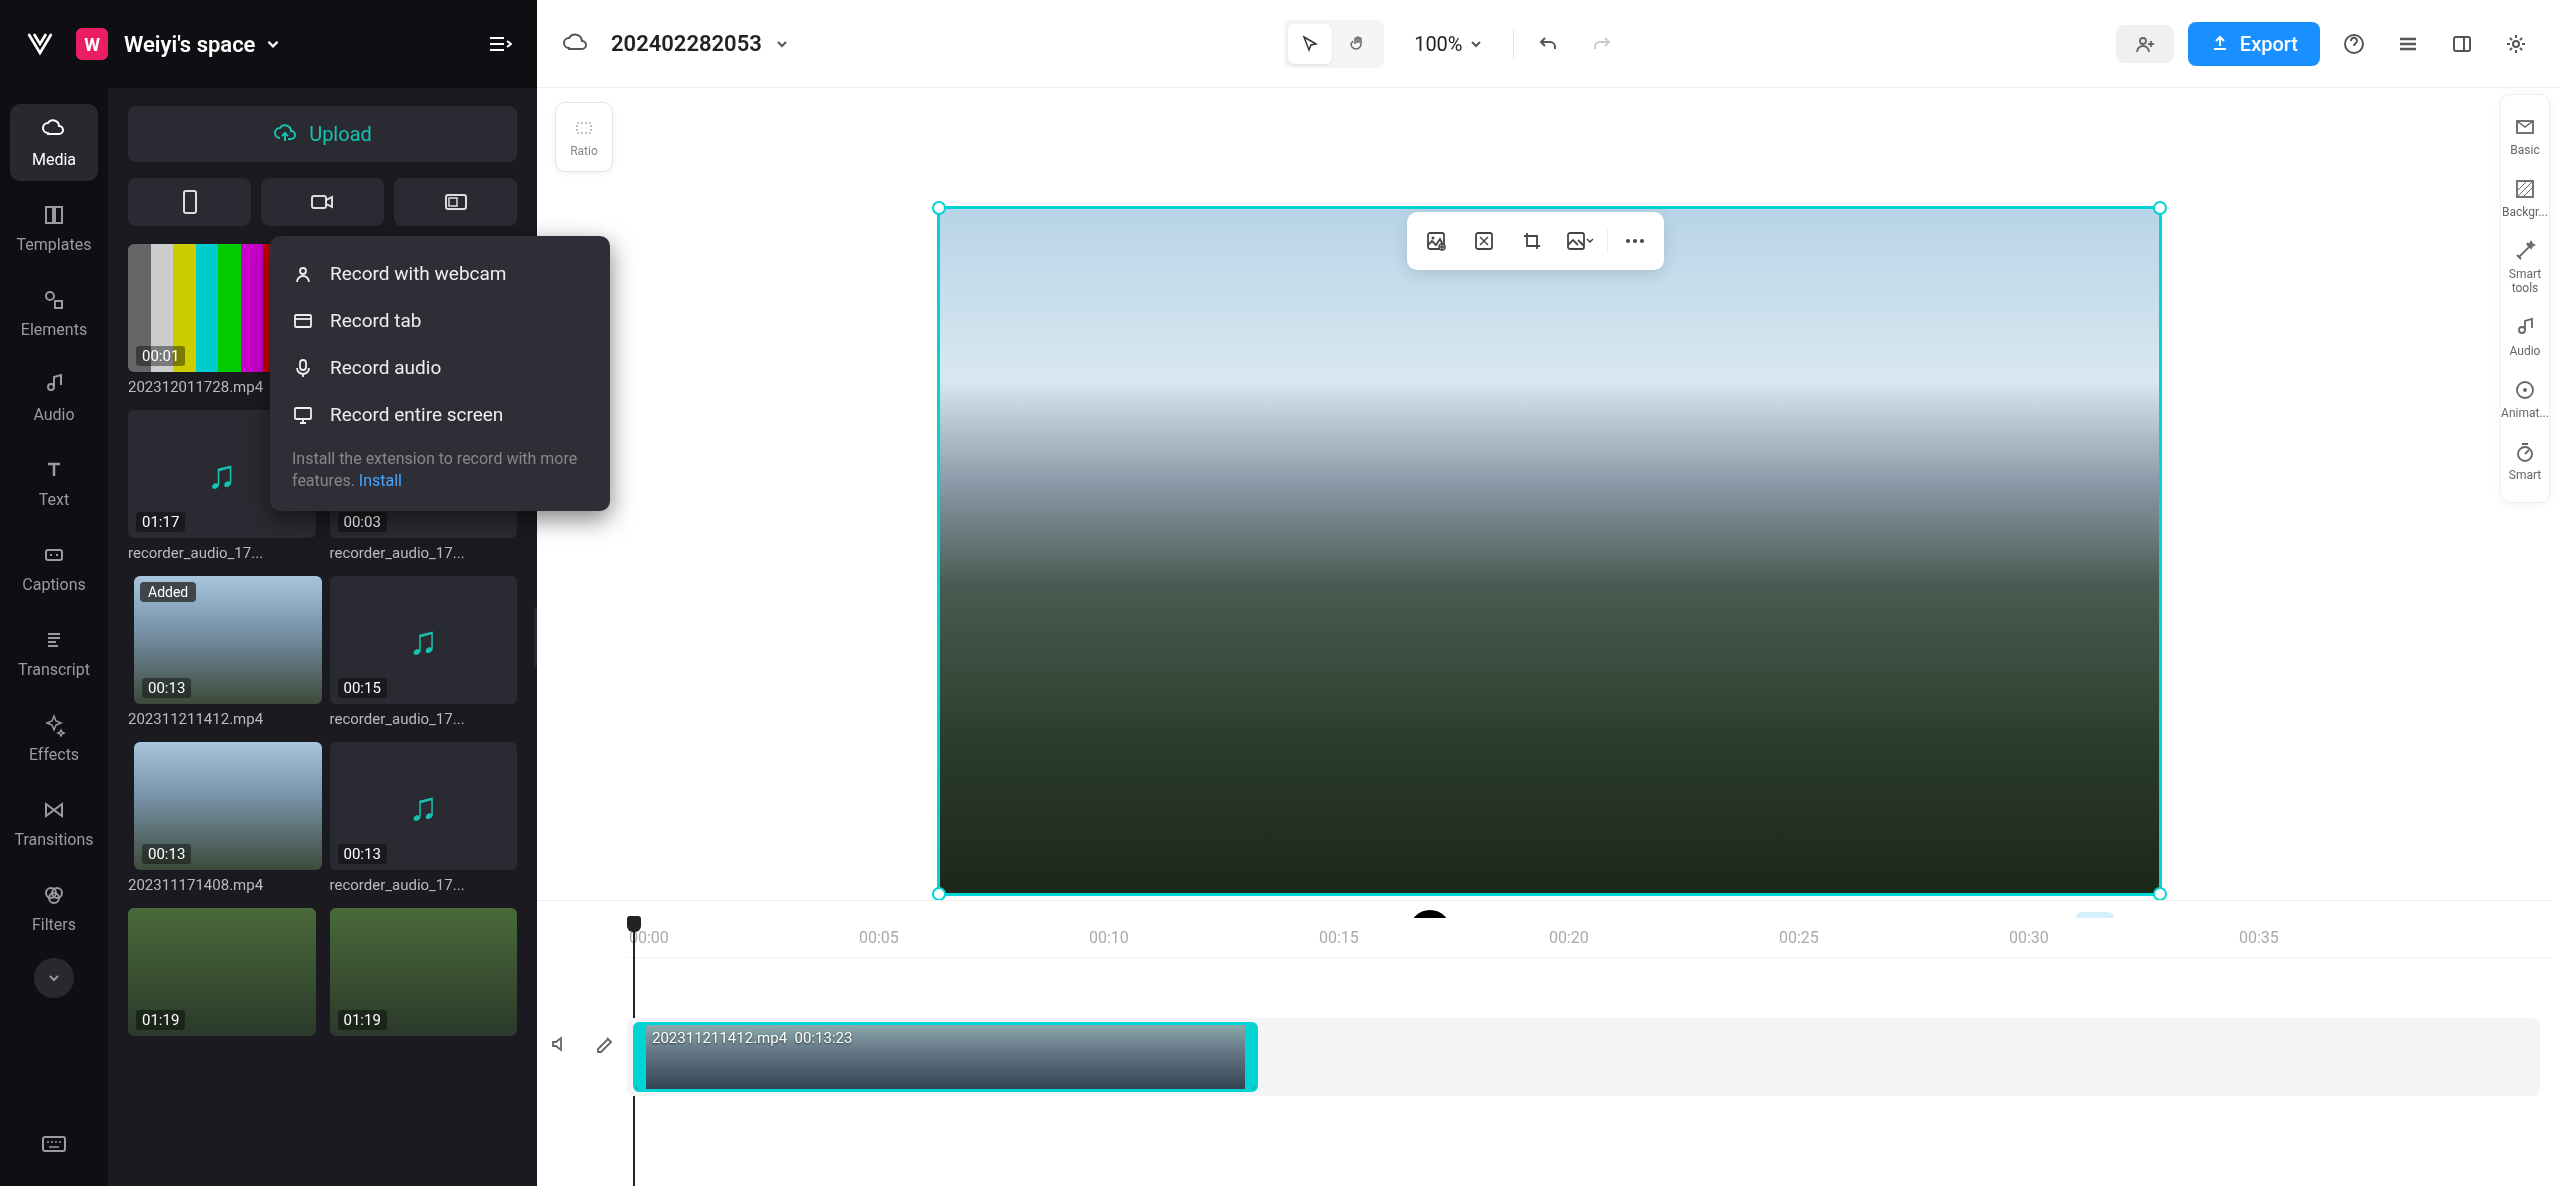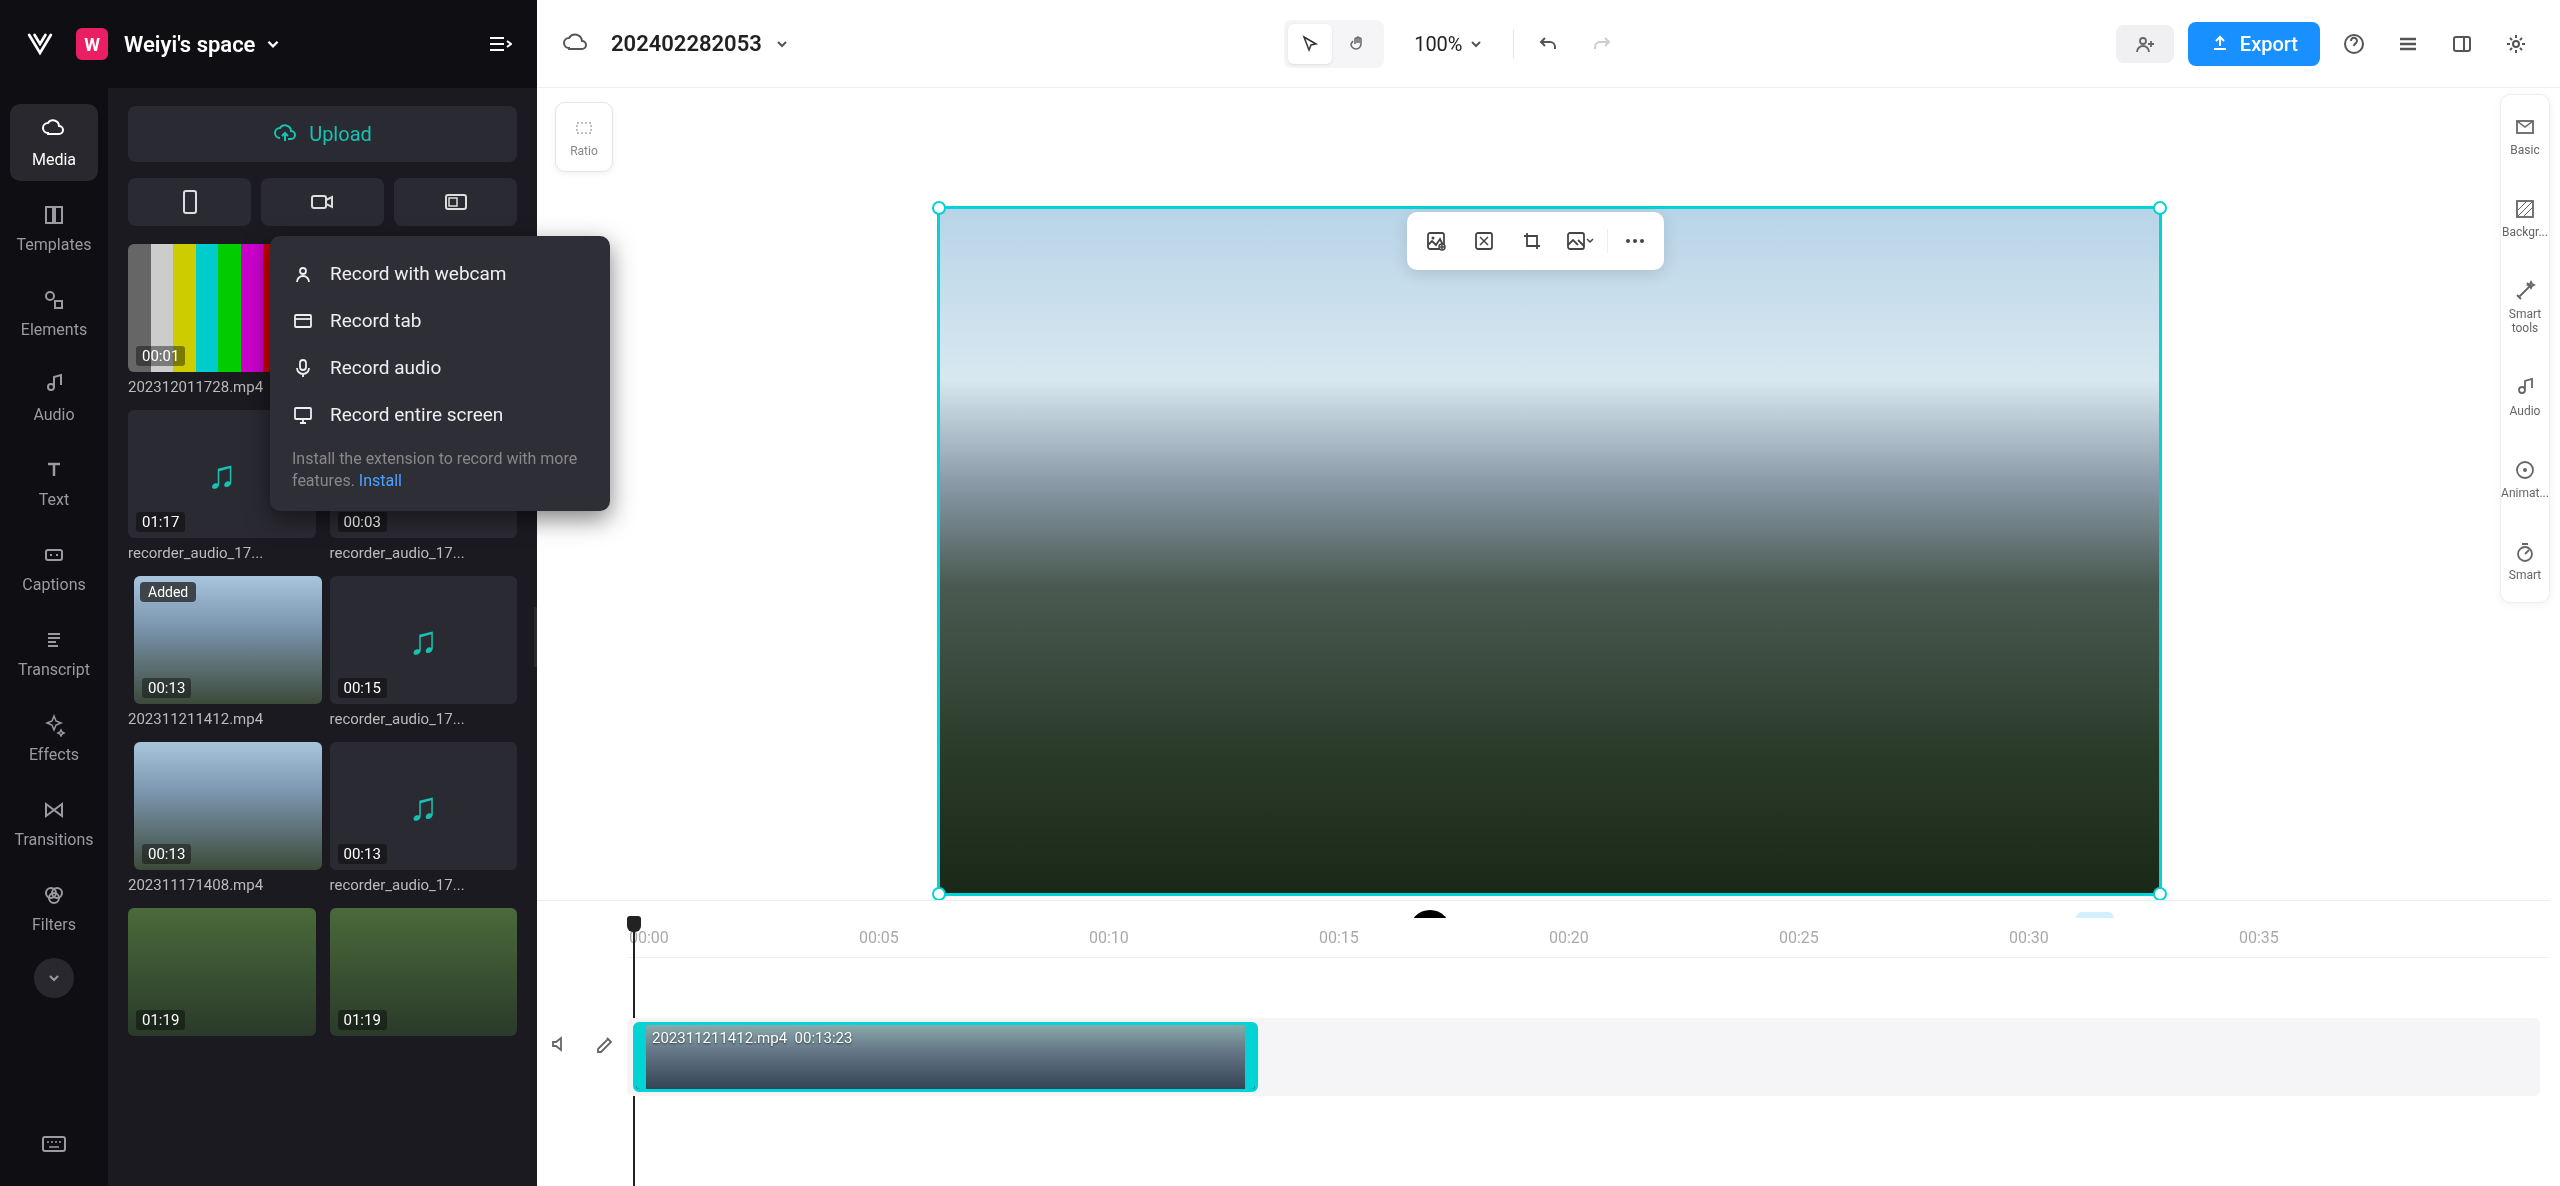--- a/index.html
+++ b/index.html
@@ -64,21 +64,21 @@
 .canvas-area { position:absolute; top:88px; left:537px; right:60px; height:770px; background:#fff; }
 .ratio-btn { position:absolute; top:14px; left:18px; width:58px; height:70px; background:#fff; border:1px solid #e5e5e8; border-radius:10px; display:flex; flex-direction:column; align-items:center; justify-content:center; gap:4px; color:#888; font-size:12px; cursor:pointer; box-shadow:0 2px 6px rgba(0,0,0,.06); }
 .preview-frame { position:absolute; top:118px; left:400px; width:1225px; height:690px; border:3px solid #00d4d4; background:linear-gradient(to bottom,#b8d4e8 0%,#d8e8f0 25%,#8a9aa8 40%,#4a5a52 55%,#2a3a28 80%,#1a2818 100%); }
 .handle { position:absolute; width:14px; height:14px; background:#fff; border:2px solid #00d4d4; border-radius:50%; }
 .handle.tl { top:-8px; left:-8px; } .handle.tr { top:-8px; right:-8px; }
 .handle.bl { bottom:-8px; left:-8px; } .handle.br { bottom:-8px; right:-8px; }
 .floating-toolbar { position:absolute; top:124px; left:870px; background:#fff; border-radius:10px; box-shadow:0 4px 16px rgba(0,0,0,.12); padding:8px; display:flex; gap:6px; align-items:center; }
 .ft-btn { width:42px; height:42px; display:flex; align-items:center; justify-content:center; border-radius:6px; cursor:pointer; color:#444; }
 
 
-.right-rail { position:absolute; top:94px; right:10px; width:50px; background:#fff; border:1px solid #eee; border-radius:10px; padding:10px 0; display:flex; flex-direction:column; align-items:center; gap:20px; box-shadow:0 2px 8px rgba(0,0,0,.05); }
+.right-rail { position:absolute; top:94px; right:10px; width:50px; background:#fff; border:1px solid #eee; border-radius:10px; padding:10px 0; display:flex; flex-direction:column; align-items:center; gap:0; box-shadow:0 2px 8px rgba(0,0,0,.05); }
 .rail-item { width:48px; padding:10px 0; display:flex; flex-direction:column; align-items:center; gap:4px; color:#666; font-size:12px; cursor:pointer; }
 
 
 .timeline-bar { position:absolute; top:900px; left:537px; right:10px; height:60px; background:#fff; border-top:1px solid #eee; display:flex; align-items:center; padding:16px 18px; gap:18px; }
 .tb-btn { width:38px; height:38px; display:flex; align-items:center; justify-content:center; cursor:pointer; color:#444; border-radius:6px; }
 .tb-btn.disabled { color:#ccc; }
 .tb-btn.active-blue { background:#d4f0ff; color:#1890ff; }
 .tb-spacer { flex:1; }
 .play-btn { width:42px; height:42px; background:#000; border-radius:50%; display:flex; align-items:center; justify-content:center; color:#fff; cursor:pointer; }
 .time-display { font-size:20px; color:#222; margin-left:14px; }

